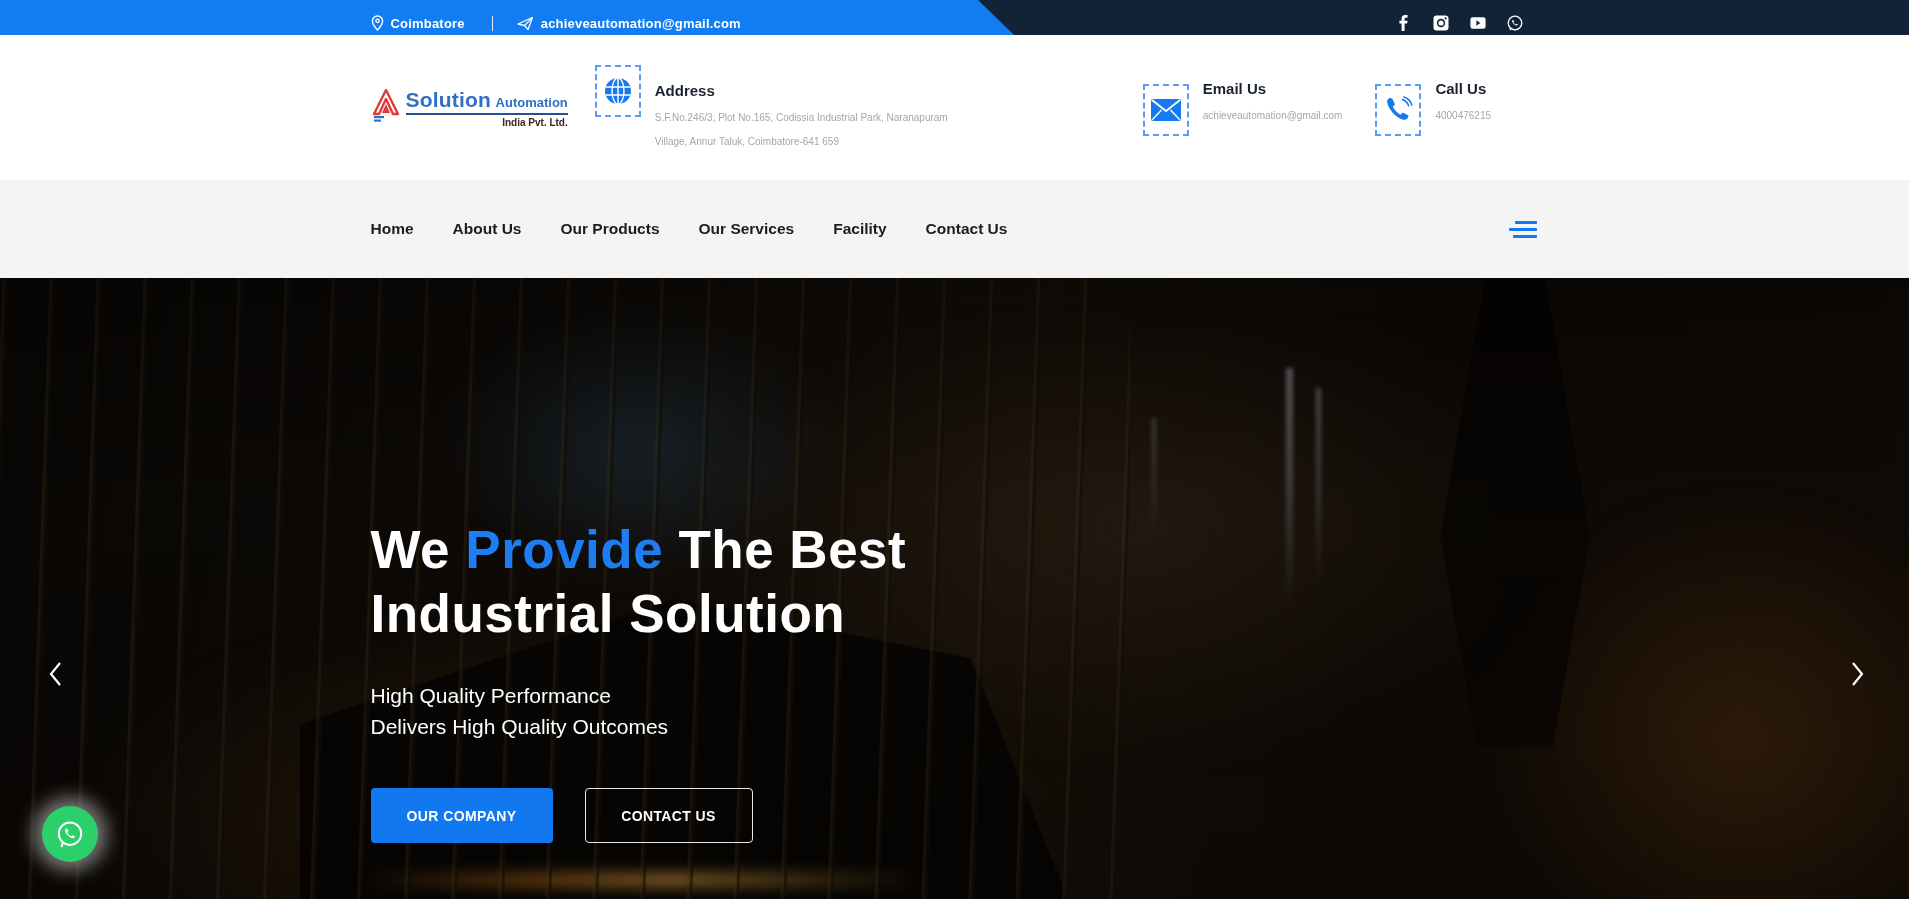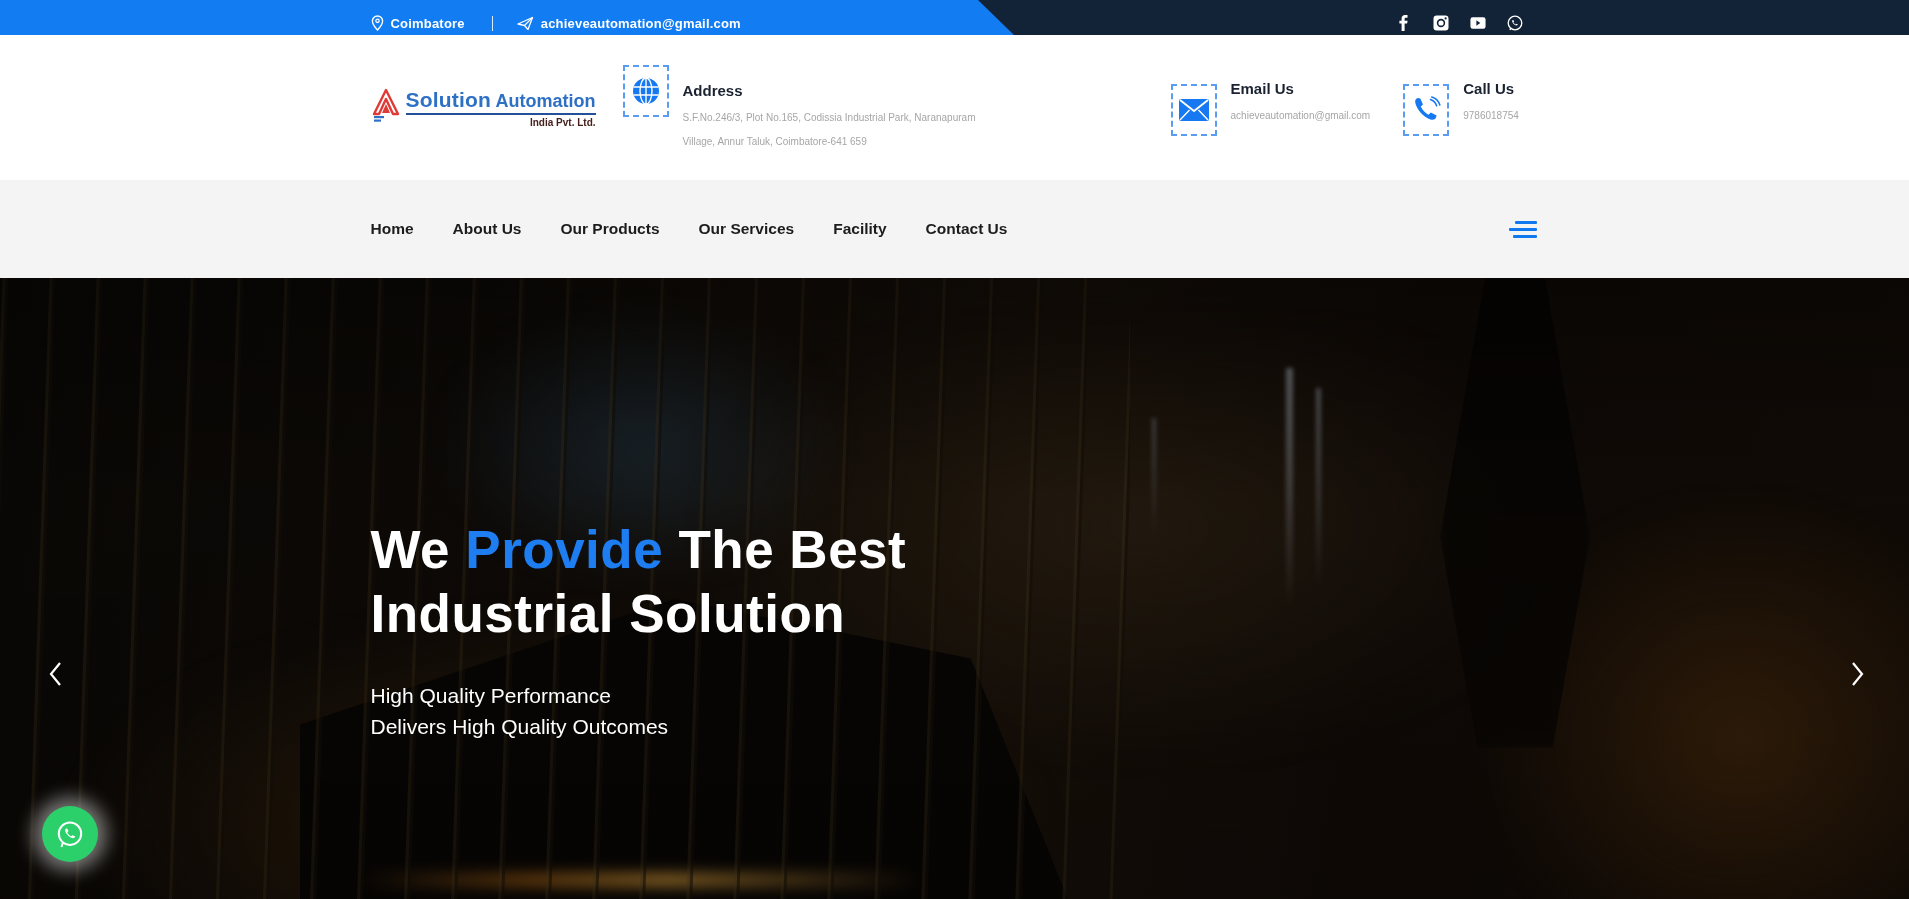--- a/index.html
+++ b/index.html
@@ -18,21 +18,21 @@
   .tb-social { margin-left:auto; display:flex; align-items:center; gap:21px; padding-right:16px; }
   .tb-social a { display:flex; align-items:center; justify-content:center; width:16px; height:16px; cursor:pointer; }
 
   
   .header { height:145px; background:#fff; }
   .header-inner { display:flex; align-items:center; height:145px; }
   .logo { display:flex; align-items:flex-start; gap:5px; text-decoration:none; cursor:pointer; }
   .logo-text { display:flex; flex-direction:column; }
   .logo-row { border-bottom:2px solid #24509a; padding-bottom:1px; white-space:nowrap; }
   .logo-primary { font-size:21px; font-weight:800; color:#2e71c4; letter-spacing:.2px; }
-  .logo-secondary { font-size:18px; font-weight:800; color:#2e71c4; }
+  .logo-secondary { font-size:13px; font-weight:800; color:#2e71c4; }
   .logo-tagline { font-size:10px; font-weight:700; color:#45201c; text-align:right; margin-top:2px; }
 
   .contact { display:flex; align-items:flex-start; }
   .contact-address { margin-left:27px; }
   .contact-email { margin-left:36px; }
   .contact-call { margin-left:33px; }
   .icon-box { width:46px; height:52px; border:2px dashed #5a9cf2; display:flex;
               align-items:center; justify-content:center; flex:0 0 auto; margin-top:4px; }
   .contact-body { margin-left:14px; }
   .contact-title { font-size:15px; font-weight:700; color:#1a2230; margin-bottom:7px; }
@@ -204,21 +204,21 @@
 
     <div class="contact contact-call">
       <div class="icon-box">
         <svg width="30" height="30" viewBox="0 0 30 30">
           <path d="M7 3 C5 3.5 3.8 5 4.2 7.2 C5.3 13.5 11.5 21.5 19.5 24.5 C22 25.4 24.2 24.6 25 22.6 L25.6 20.4 L19.8 17.6 L17.6 19.8 C14.3 18.2 11.3 15 9.8 11.6 L12 9.5 L9.3 3.6 Z" fill="#1679F2"></path>
           <path d="M19.5 4.5 C22.5 5.5 24.7 7.8 25.6 10.8 M20.8 2 C24.8 3.2 27.6 6 28.8 10" fill="none" stroke="#1679F2" stroke-width="1.6" stroke-linecap="round"></path>
         </svg>
       </div>
       <div class="contact-body">
         <div class="contact-title">Call Us</div>
-        <a class="contact-line">9786018754</a>
+        <a class="contact-line">4000476215</a>
       </div>
     </div>
   </div>
 </header>
 
 <nav class="navbar">
   <div class="container nav-inner">
     <a class="nav-link">Home</a>
     <a class="nav-link">About Us</a>
     <a class="nav-link">Our Products</a>
@@ -256,20 +256,24 @@
         <span>We</span>
         <span class="hl">Provide</span>
         <span>The Best</span>
       </div>
       <div class="h-line">Industrial Solution</div>
     </h1>
     <p class="hero-sub">
       <span>High Quality Performance</span><br>
       <span>Delivers High Quality Outcomes</span>
     </p>
+    <div class="hero-btns">
+      <a class="btn btn-primary">OUR COMPANY</a>
+      <a class="btn btn-outline">CONTACT US</a>
+    </div>
   </div>
 
   <div class="carousel-arrow arrow-left">
     <svg width="14" height="26" viewBox="0 0 14 26">
         <path d="M12 2 L3 13 L12 24" fill="none" stroke="#fff" stroke-width="2.2"></path>
       </svg>
   </div>
   <div class="carousel-arrow arrow-right">
     <svg width="14" height="26" viewBox="0 0 14 26">
         <path d="M2 2 L11 13 L2 24" fill="none" stroke="#fff" stroke-width="2.2"></path>

